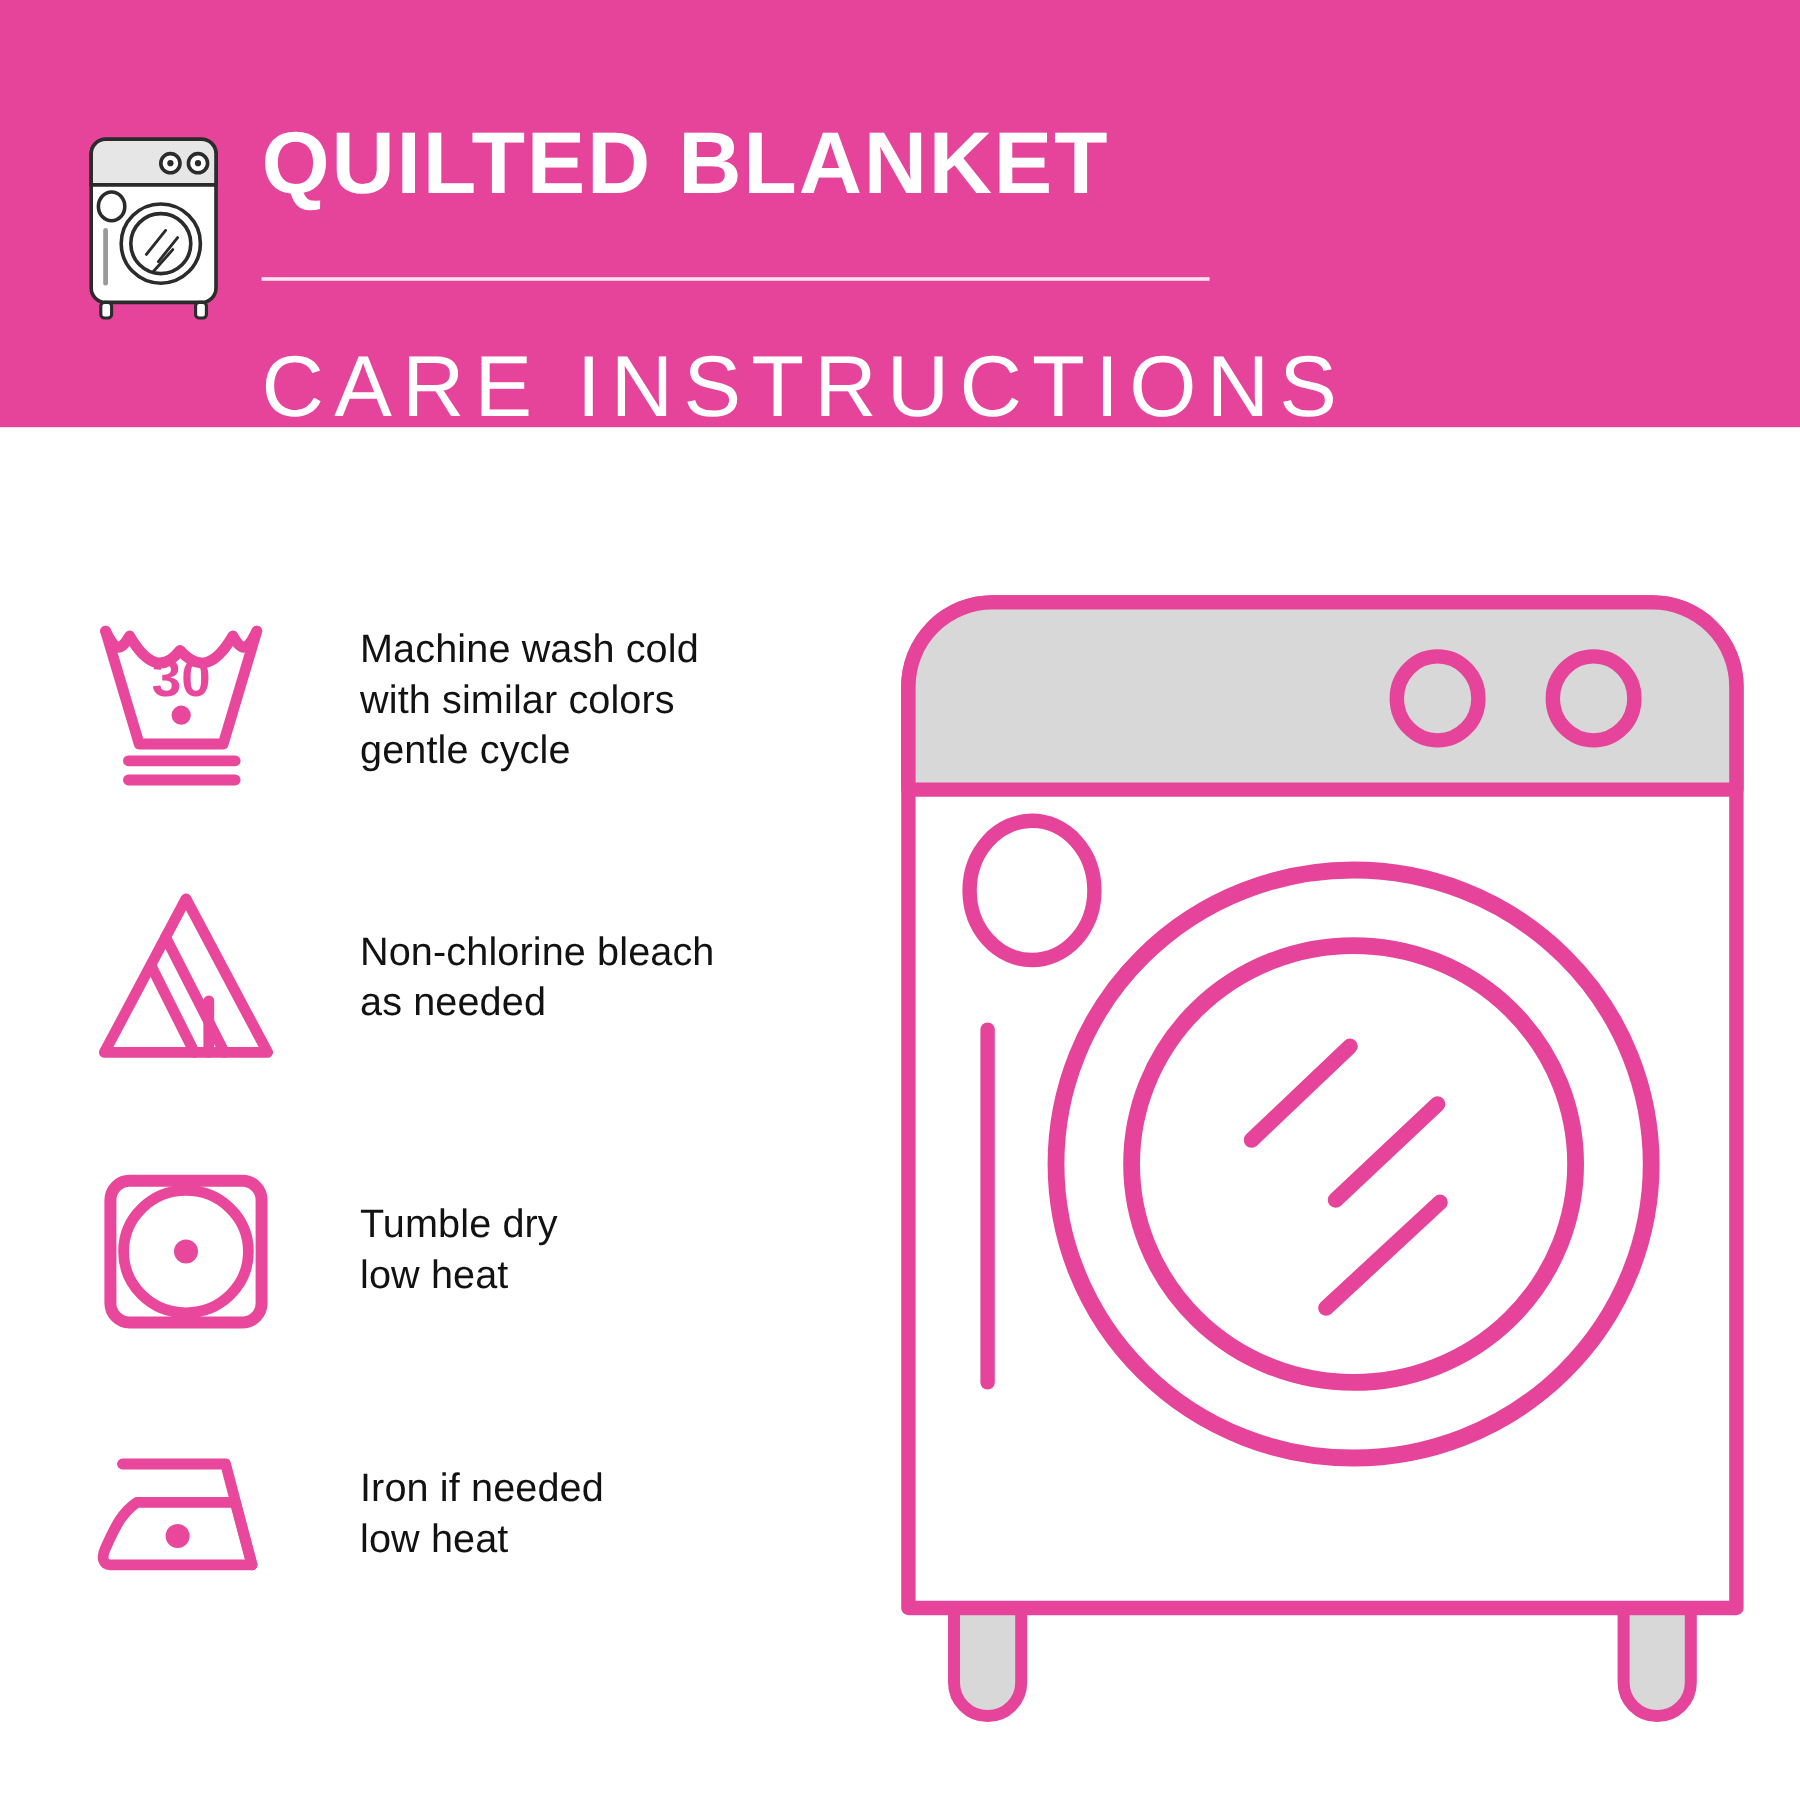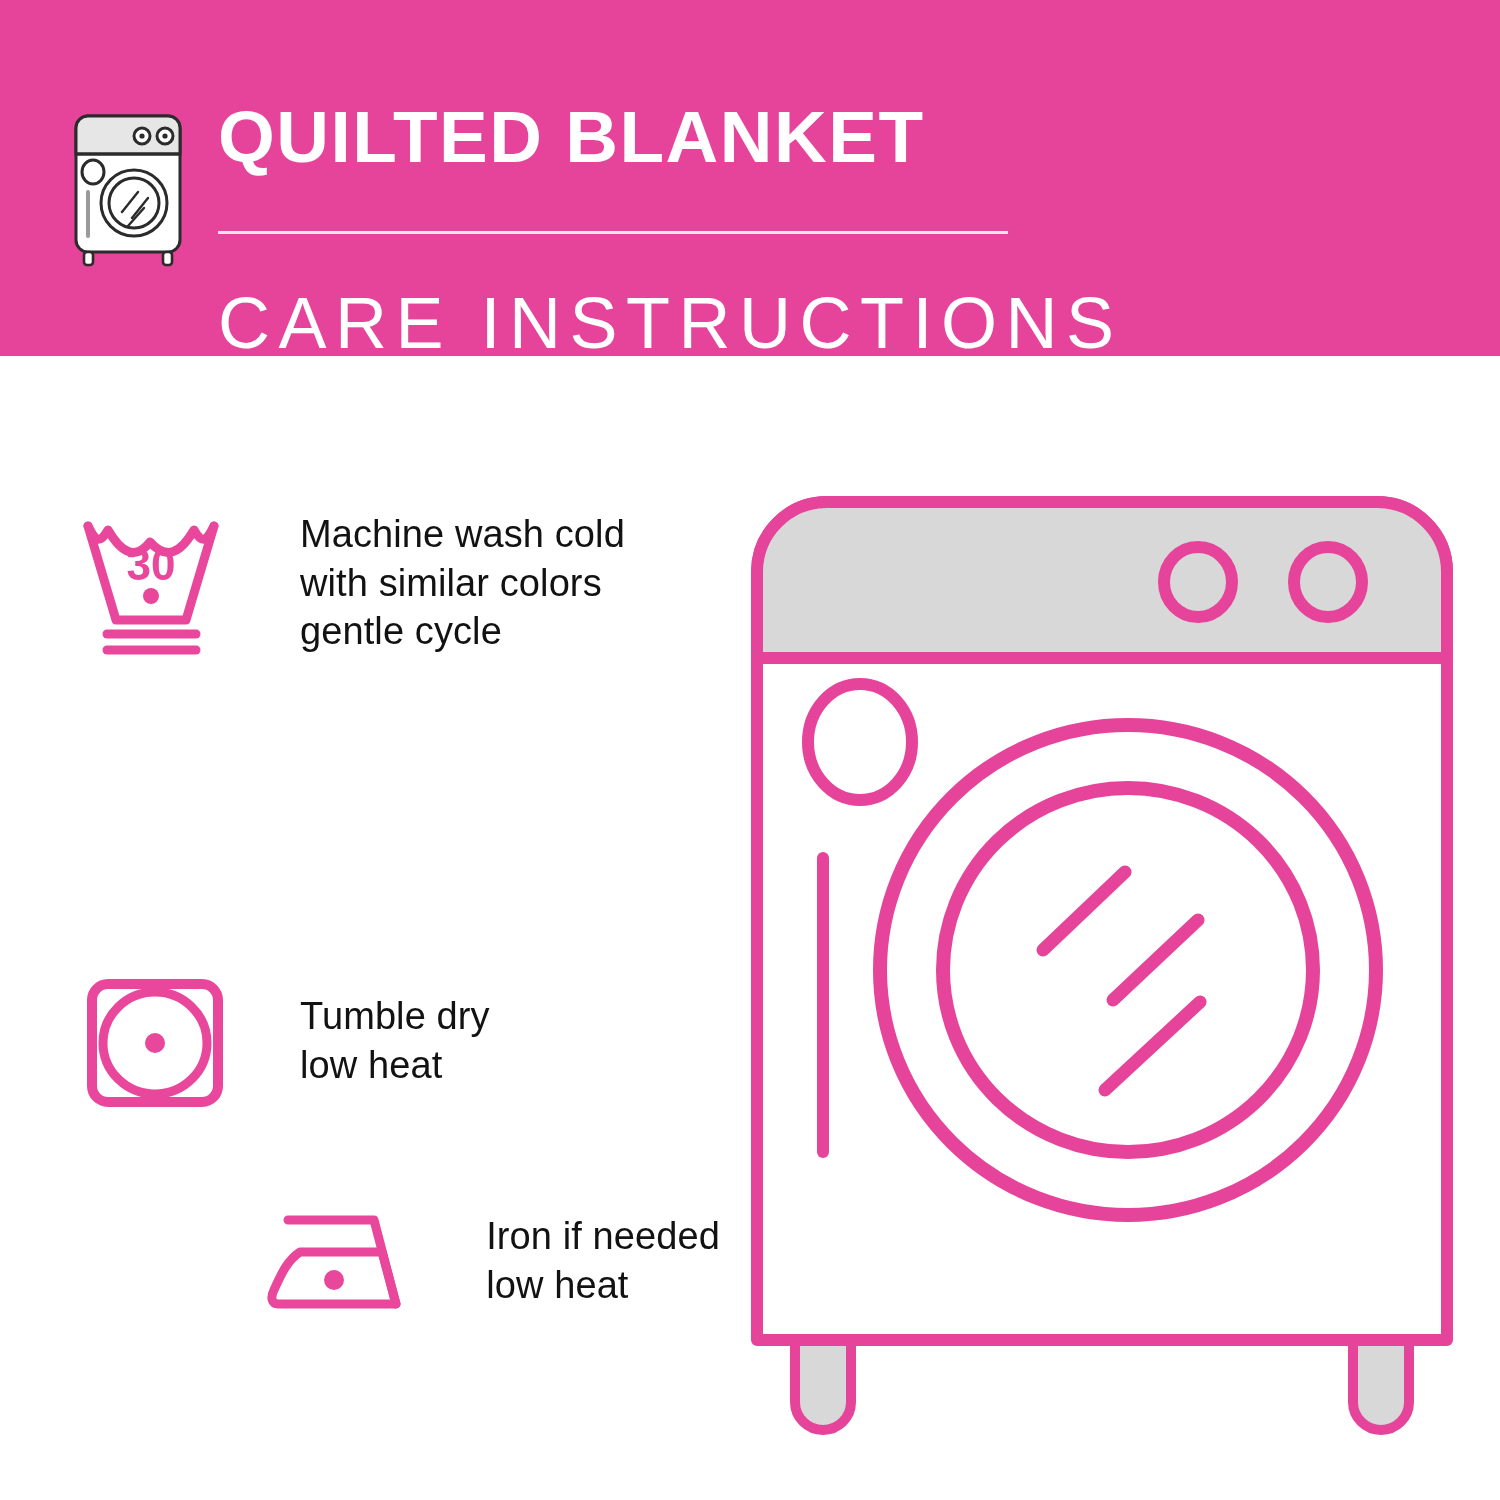--- a/index.html
+++ b/index.html
@@ -86,30 +86,30 @@
     width: 650px;
   }
   .care-symbol {
     flex: 0 0 auto;
     width: 170px;
     height: 170px;
   }
   .care-text {
     margin-left: 60px;
     color: #121212;
-    font-size: 38px;
+    font-size: 33px;
     line-height: 1.28;
     font-weight: 400;
     letter-spacing: 0.1px;
     white-space: pre-line;
   }
   #row-wash   { top: 142px; }
   #row-bleach { top: 373px; }
   #row-dry    { top: 600px; }
-  #row-iron   { top: 820px; justify-content: flex-end; }
+  #row-iron   { top: 820px; }
 
   
   #machine-illustration {
     position: absolute;
     left: 735px;
     top: 480px;
     width: 745px;
     height: 960px;
   }
 </style>
@@ -174,20 +174,36 @@
           </g>
           <text x="81" y="82" text-anchor="middle" font-family="Liberation Sans, sans-serif" font-size="44" font-weight="bold" fill="#E8479C">30</text>
           <circle cx="81" cy="98" r="8" fill="#E8479C"></circle>
         </svg>
       </div>
       <div class="care-text">Machine wash cold
 with similar colors
 gentle cycle</div>
     </div>
 
+    <div class="care-row" id="row-bleach">
+      <div class="care-symbol">
+        <svg viewBox="0 0 170 170" width="170" height="170" aria-hidden="true">
+          <g fill="none" stroke="#E8479C" stroke-width="9" stroke-linecap="round" stroke-linejoin="round">
+
+            <path d="M85 20 L153 148 L17 148 Z"></path>
+
+            <path d="M68 52 L117 148"></path>
+            <path d="M56 76 L92 148"></path>
+            <path d="M104 105 L104 148"></path>
+          </g>
+        </svg>
+      </div>
+      <div class="care-text">Non-chlorine bleach
+as needed</div>
+    </div>
 
     <div class="care-row" id="row-dry">
       <div class="care-symbol">
         <svg viewBox="0 0 170 170" width="170" height="170" aria-hidden="true">
           <rect x="22" y="28" width="126" height="118" rx="16" ry="16" fill="none" stroke="#E8479C" stroke-width="10"></rect>
           <ellipse cx="85" cy="87" rx="52" ry="51" fill="none" stroke="#E8479C" stroke-width="9"></ellipse>
           <circle cx="85" cy="87" r="10" fill="#E8479C"></circle>
         </svg>
       </div>
       <div class="care-text">Tumble dry

